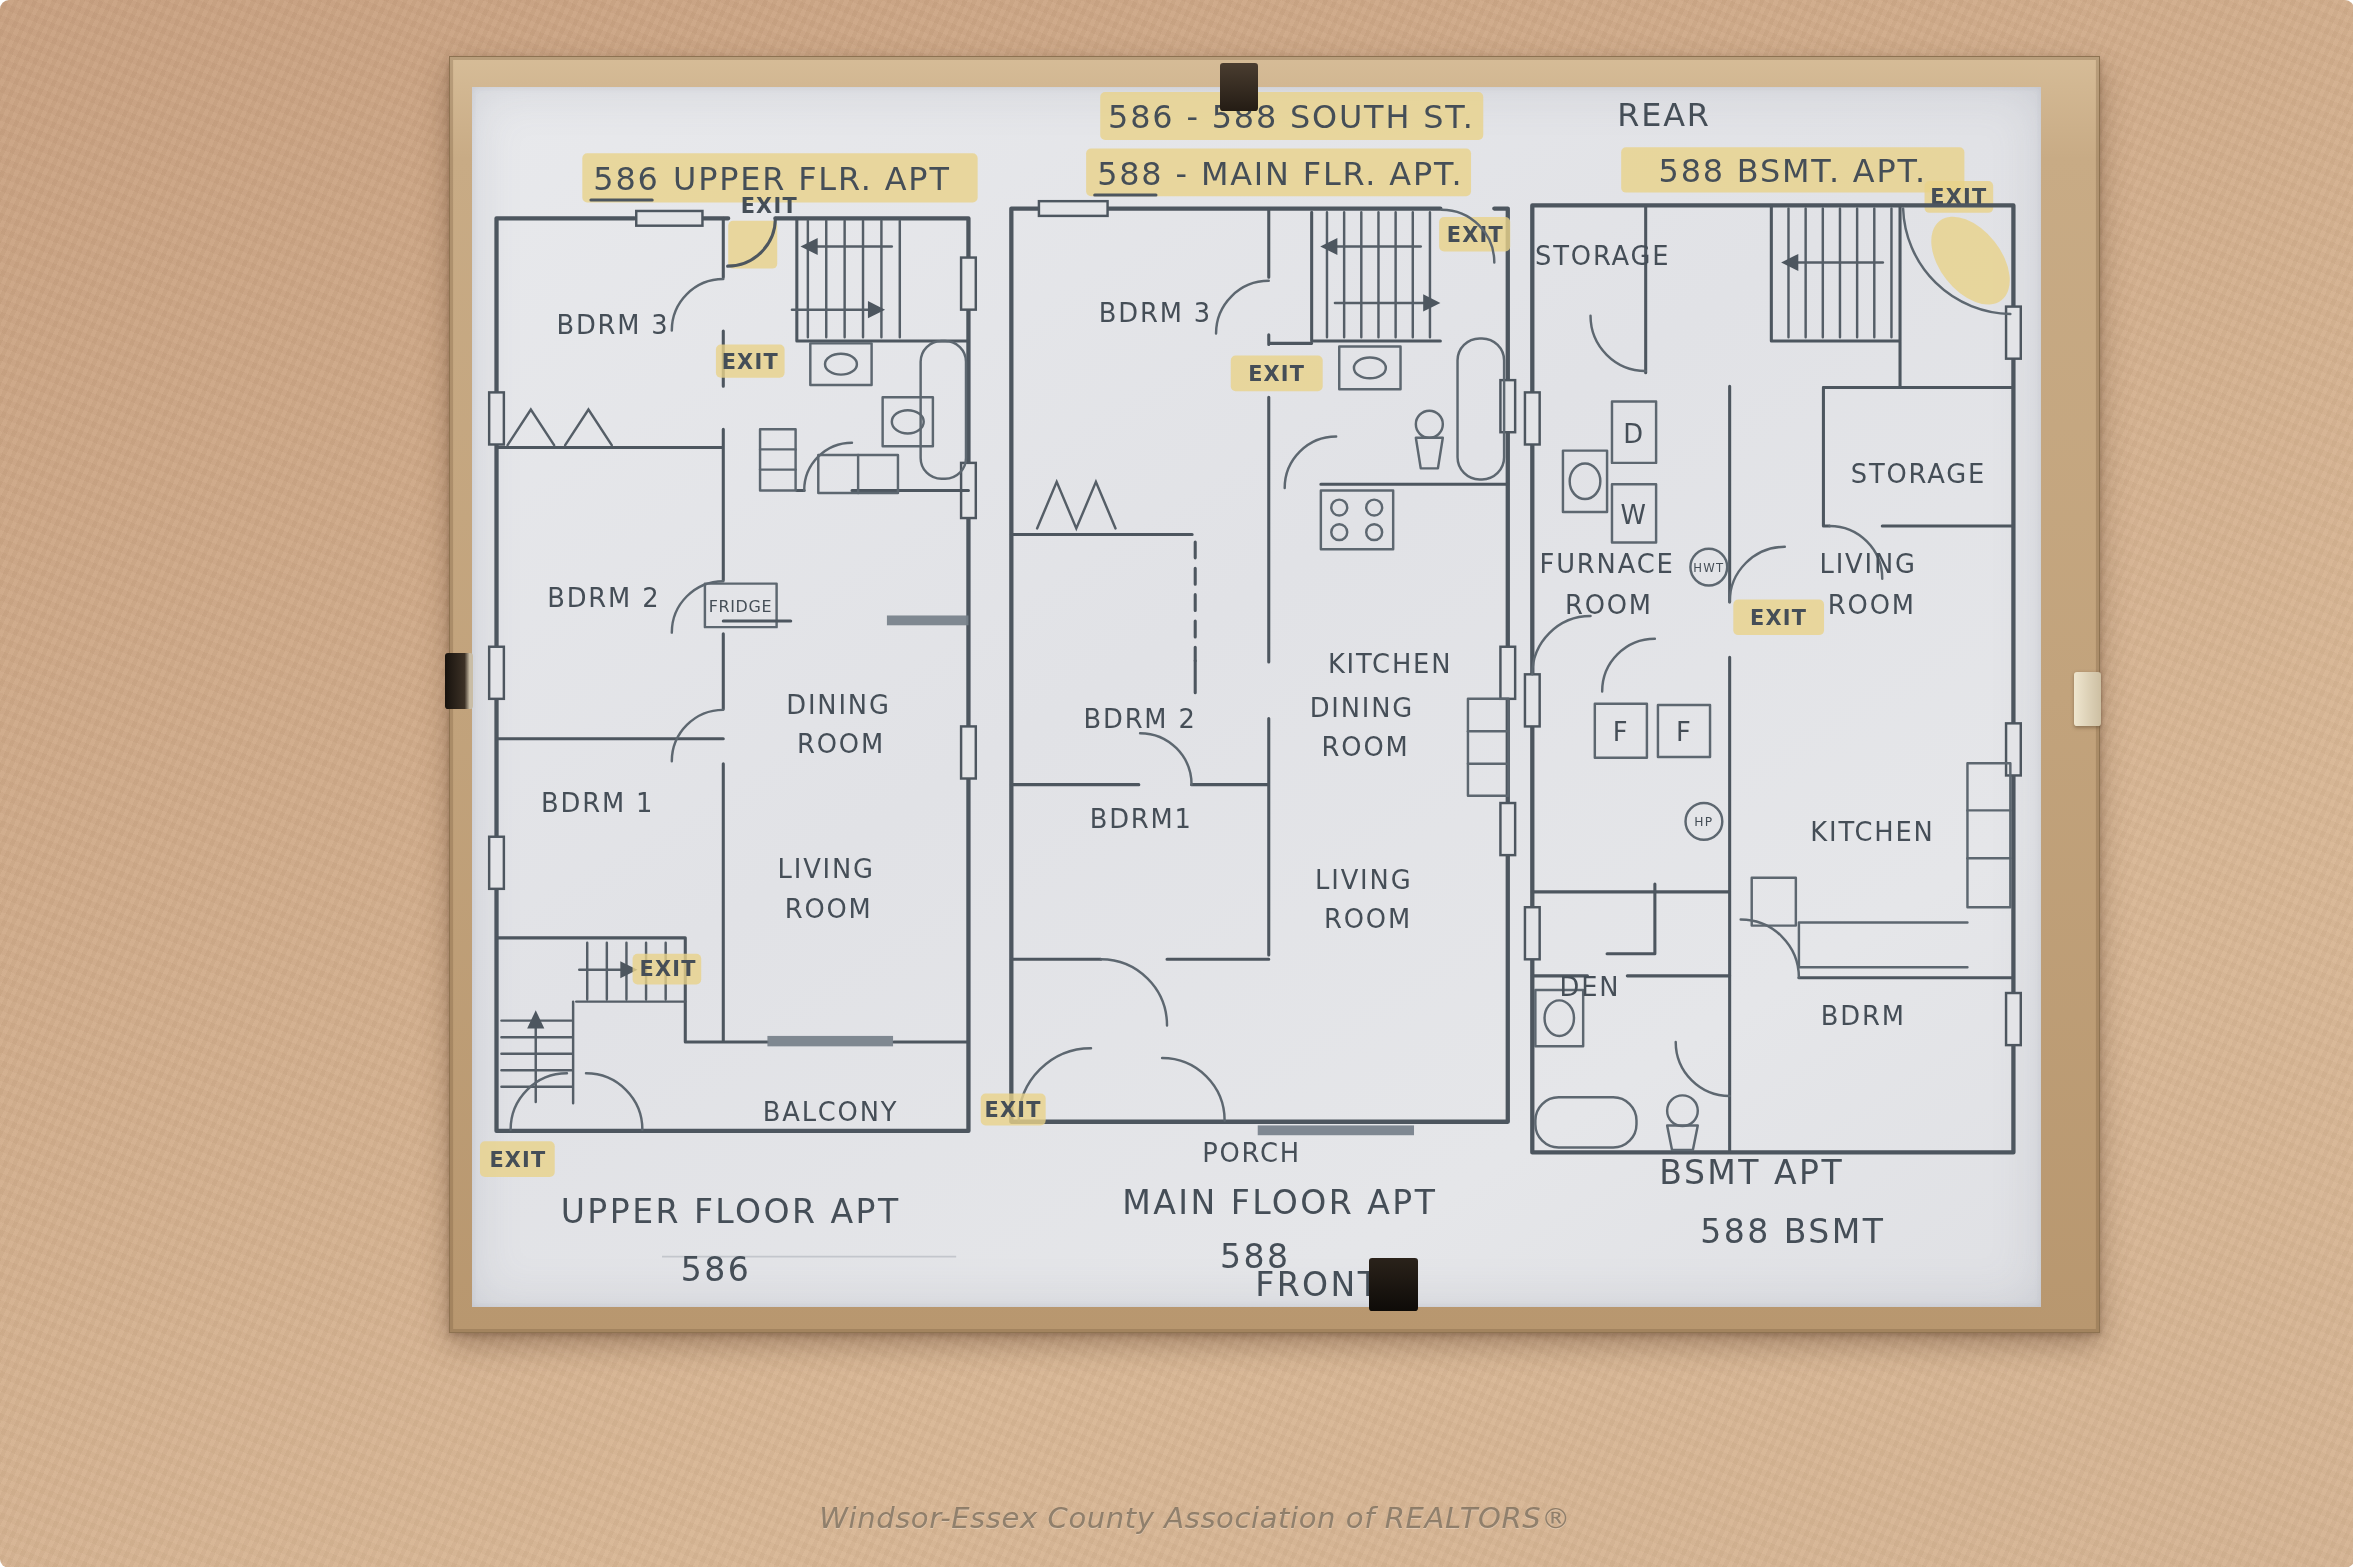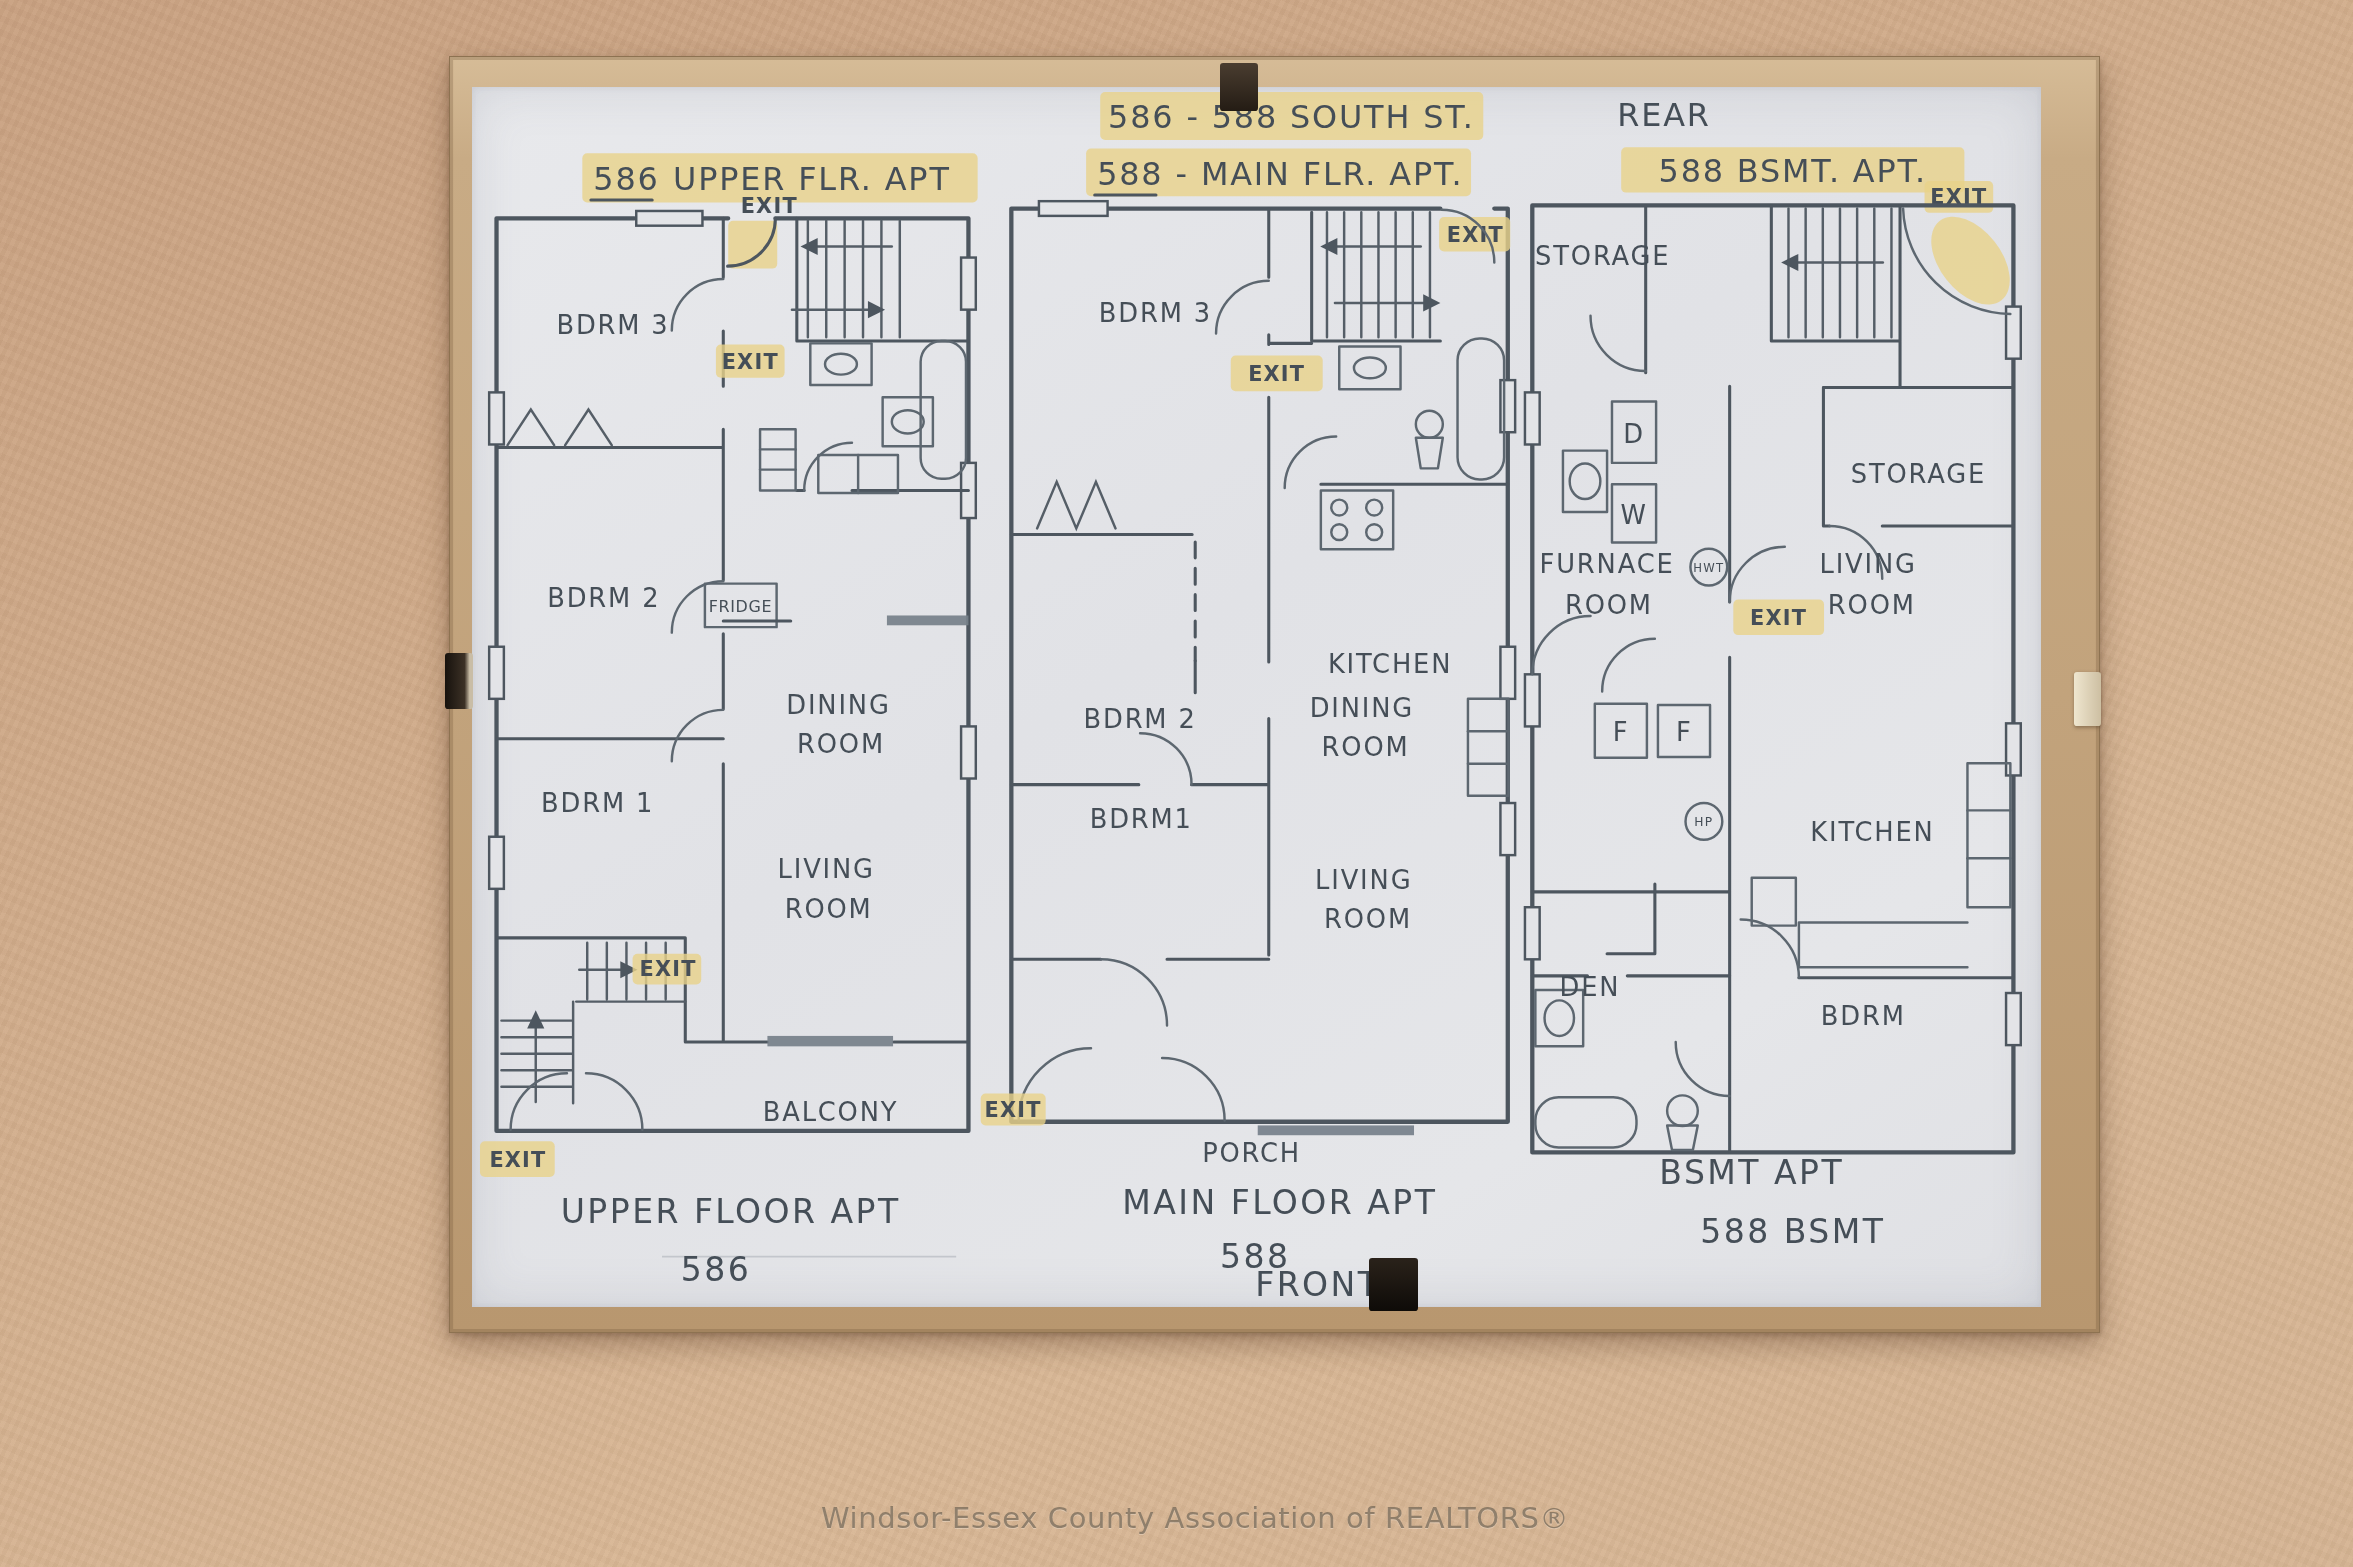--- a/index.html
+++ b/index.html
@@ -1,36 +1,36 @@
 <!DOCTYPE html>
 <html style="font-size:9.8px"><head>
 <meta charset="utf-8">
 <style>
   html,body{margin:0;padding:0;}
   .stage{position:relative;width:2354px;height:1568px;overflow:hidden;
     background:
       repeating-linear-gradient(115deg, rgba(255,255,255,0.025) 0 4.3px, rgba(0,0,0,0.02) 4.3px 8.6px),
       repeating-linear-gradient(23deg, rgba(255,255,255,0.02) 0 6.7px, rgba(90,60,40,0.025) 6.7px 13px),
       linear-gradient(155deg,#c9a181 0%,#d0ab8a 35%,#d8b795 70%,#d5b493 100%);
-    font-family:"DejaVu Sans",sans-serif;}
+    font-family:"DejaVu Sans",sans-serif;border-radius:9px;}
   .frame{position:absolute;left:449px;top:56px;width:1649px;height:1275px;
     background:linear-gradient(180deg,#d6bc97 0%,#c8ab85 8%,#c2a37c 50%,#b8976f 100%);
     border:1.2px solid #8d7251;
     box-shadow:0 12.3px 27.6px rgba(80,50,30,.38),0 2.5px 6.1px rgba(80,50,30,.30), inset 0 0 0 3.1px rgba(110,82,55,.28);}
   .paper{position:absolute;left:472px;top:87px;width:1569px;height:1220px;
     background:linear-gradient(148deg,#e8e9ec 0%,#e1e2e6 45%,#e5e6e9 78%,#dfe0e4 100%);
     box-shadow:inset 0 0 49px rgba(95,100,120,.17), inset 0 0 6.1px rgba(95,100,120,.14);}
   .clip{position:absolute;border-radius:3.1px;}
   .clip.top{left:1220px;top:63px;width:38px;height:48px;background:linear-gradient(180deg,#4a3d30,#241c14);}
   .clip.left{left:445px;top:653px;width:28px;height:56px;background:linear-gradient(90deg,#17120d,#3c3126 70%,#c9bda6 88%);}
   .clip.right{left:2074px;top:672px;width:27px;height:54px;background:linear-gradient(90deg,#efe6cf,#cdbfa2);box-shadow:0 1.8px 3.7px rgba(70,50,30,.4);}
   .clip.bottom{left:1369px;top:1258px;width:49px;height:53px;background:linear-gradient(180deg,#2a221a,#0e0b08);}
   .watermark{position:absolute;left:582px;top:1501px;width:1226px;text-align:center;
     font-size:29px;letter-spacing:0.6px;color:rgba(122,107,90,.78);
-    text-shadow:0 0.6px 0 rgba(255,255,255,.25);}
+    text-shadow:0 0.6px 0 rgba(255,255,255,.25);font-style:italic;}
   svg{position:absolute;left:472px;top:87px;}
   .wall{fill:none;stroke:#4d565f;stroke-width:7;stroke-linecap:round;stroke-linejoin:round;}
   .iwall{fill:none;stroke:#4d565f;stroke-width:5;stroke-linecap:round;stroke-linejoin:round;}
   .thin{fill:none;stroke:#555e67;stroke-width:4;stroke-linecap:round;}
   .fix{fill:none;stroke:#5d6770;stroke-width:4;stroke-linecap:round;stroke-linejoin:round;}
   .win{fill:#e3e4e7;stroke:#4d565f;stroke-width:4;}
   .hl{fill:#e9d28a;opacity:.8;}
   .bar{fill:#76808a;opacity:.92;}
   .dash{stroke-dasharray:26 17;}
   text{font-family:"DejaVu Sans",sans-serif;fill:#454e57;letter-spacing:2px;}

